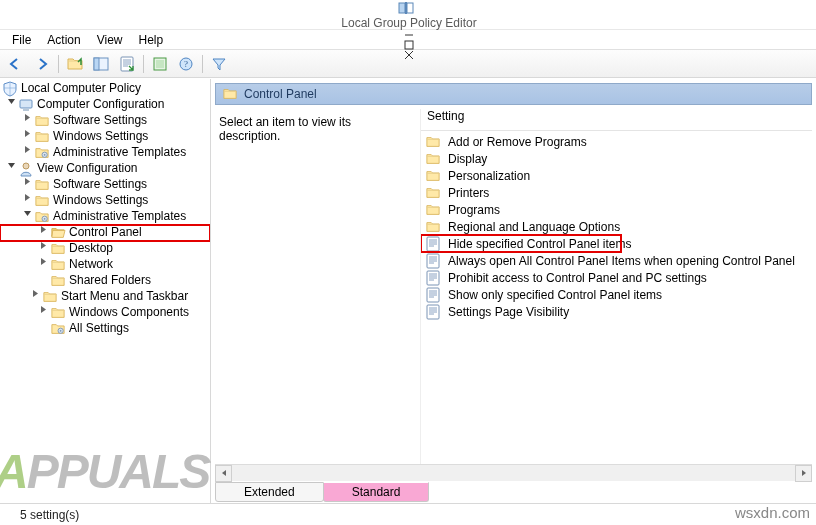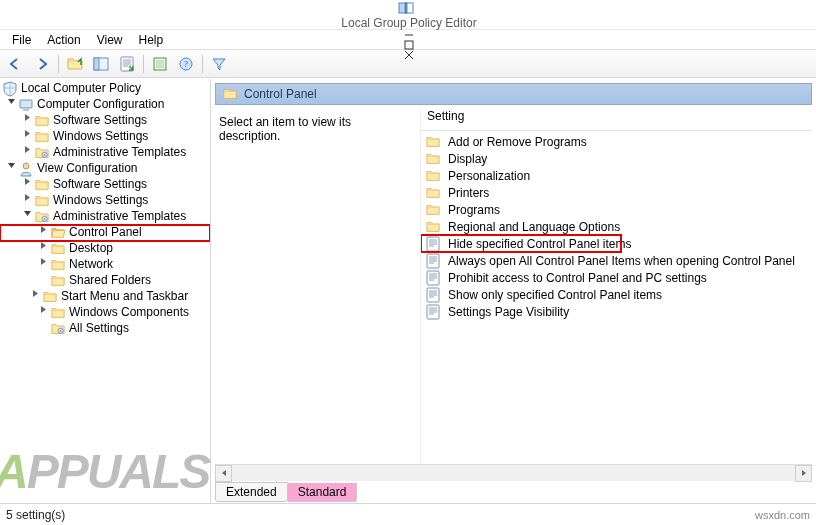--- a/index.html
+++ b/index.html
@@ -106,49 +106,49 @@
     display: flex; align-items: center; justify-content: space-between;
     margin: 0 4px;
   }
   .scroll-h .arrow { width: 17px; height: 17px; display: flex; align-items: center; justify-content: center; background: #f0f0f0; border: 1px solid #cfcfcf; }
   .tabs {
     height: 22px; display: flex; align-items: flex-end;
     padding-left: 4px; gap: 0;
     font-size: 12px;
   }
   .tab {
-    padding: 2px 10px;
+    padding: 2px 28px;
     border: 1px solid #c8c8c8;
     border-top-left-radius: 0; border-top-right-radius: 0;
     border-bottom-left-radius: 3px; border-bottom-right-radius: 3px;
     background: #f6f6f6;
     margin-right: -1px;
     position: relative; top: -1px;
   }
   .tab.active { background: #f9a8d4; border-top-color: #fff; }
   .statusbar {
     height: 22px; border-top: 1px solid #d8d8d8;
-    display: flex; align-items: center; padding: 0 6px;
+    display: flex; align-items: center; padding: 0 20px;
     font-size: 12px; color: #222;
   }
   
   svg { display: block; }
   .folder-svg { width: 16px; height: 14px; }
   .watermark {
     position: absolute; left: -6px; bottom: 26px;
     font-size: 48px; font-weight: 800; font-style: italic;
     color: rgba(70,70,70,0.35);
     letter-spacing: -2px;
     pointer-events: none;
     font-family: Arial, sans-serif;
   }
   .watermark .w-a { color: rgba(120,175,55,0.6); }
   .attribution {
     position: absolute; right: 6px; bottom: 4px;
-    font-size: 11px; color: #888;
+    font-size: 15px; color: #888;
   }
 </style>
 </head>
 <body>
 
 <svg width="0" height="0" style="position:absolute">
   <defs>
     <g id="folder">
       <path d="M1 3 h5 l1.5 1.5 H15 V13 H1 Z" fill="#ffe9a8" stroke="#d9b45a" stroke-width="1"></path>
       <path d="M1 5 H15" stroke="#e8cf8a" stroke-width="1"></path>

